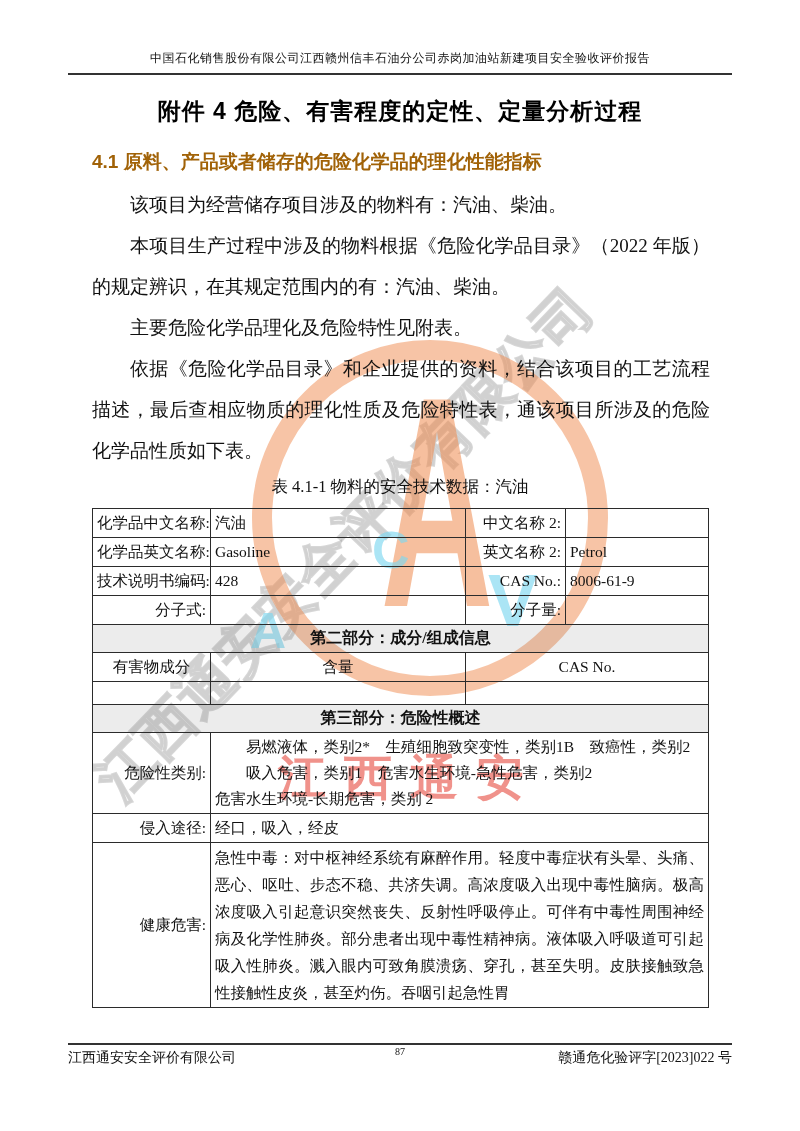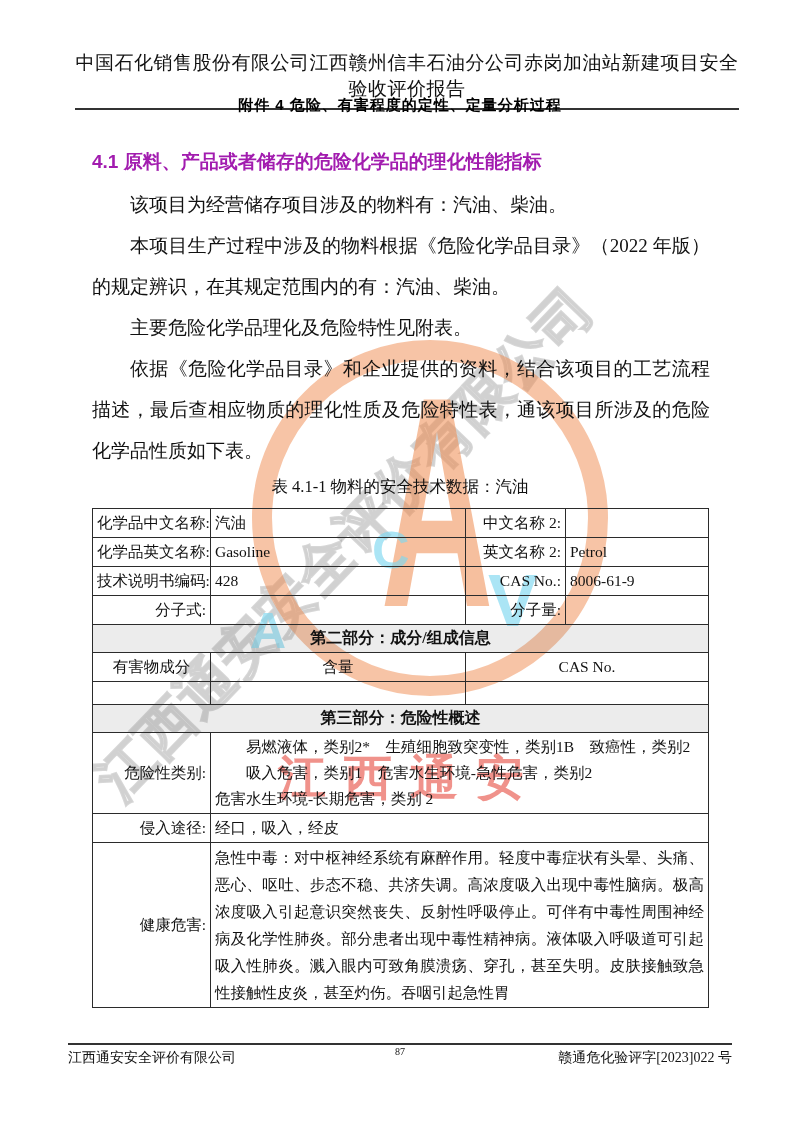--- a/index.html
+++ b/index.html
@@ -36,33 +36,33 @@
   .wm-blue.b2{left:488px;top:558px;font-size:74px;}
   .wm-blue.b3{left:250px;top:602px;font-size:50px;}
   .wm-red{
     position:absolute;left:278px;top:746px;
     font-family:"Liberation Sans","DejaVu Sans",sans-serif;font-weight:bold;
     font-size:48px;letter-spacing:18px;color:rgba(227,57,43,0.55);white-space:nowrap;
   }
   
   .content{position:absolute;inset:0;z-index:1;}
   .page-header{
-    position:absolute;left:75px;top:50px;width:664px;text-align:center;
-    font-size:19px;letter-spacing:0.5px;color:#111;
+    position:absolute;left:68px;top:50px;width:664px;text-align:center;
+    font-size:12px;letter-spacing:0.5px;color:#111;
     padding-bottom:6px;border-bottom:2px solid #333;
   }
   .doc-title{
     position:absolute;left:0;top:96px;width:800px;text-align:center;
     font-family:"Liberation Sans","DejaVu Sans",sans-serif;
-    font-size:15px;font-weight:bold;color:#000;letter-spacing:1px;
+    font-size:23px;font-weight:bold;color:#000;letter-spacing:1px;
   }
   .section-heading{
     position:absolute;left:92px;top:149px;width:640px;
     font-family:"Liberation Sans","DejaVu Sans",sans-serif;
-    font-size:19px;font-weight:bold;color:#a21caf;
+    font-size:19px;font-weight:bold;color:#a16207;
   }
   .body-text{position:absolute;left:92px;top:184px;width:618px;}
   .body-text p{
     margin:0;font-size:19px;line-height:41px;text-align:justify;text-indent:2em;color:#111;
   }
   .table-caption{
     position:absolute;left:92px;top:476px;width:616px;text-align:center;
     font-size:16.5px;color:#111;
   }
   table.sdt{

